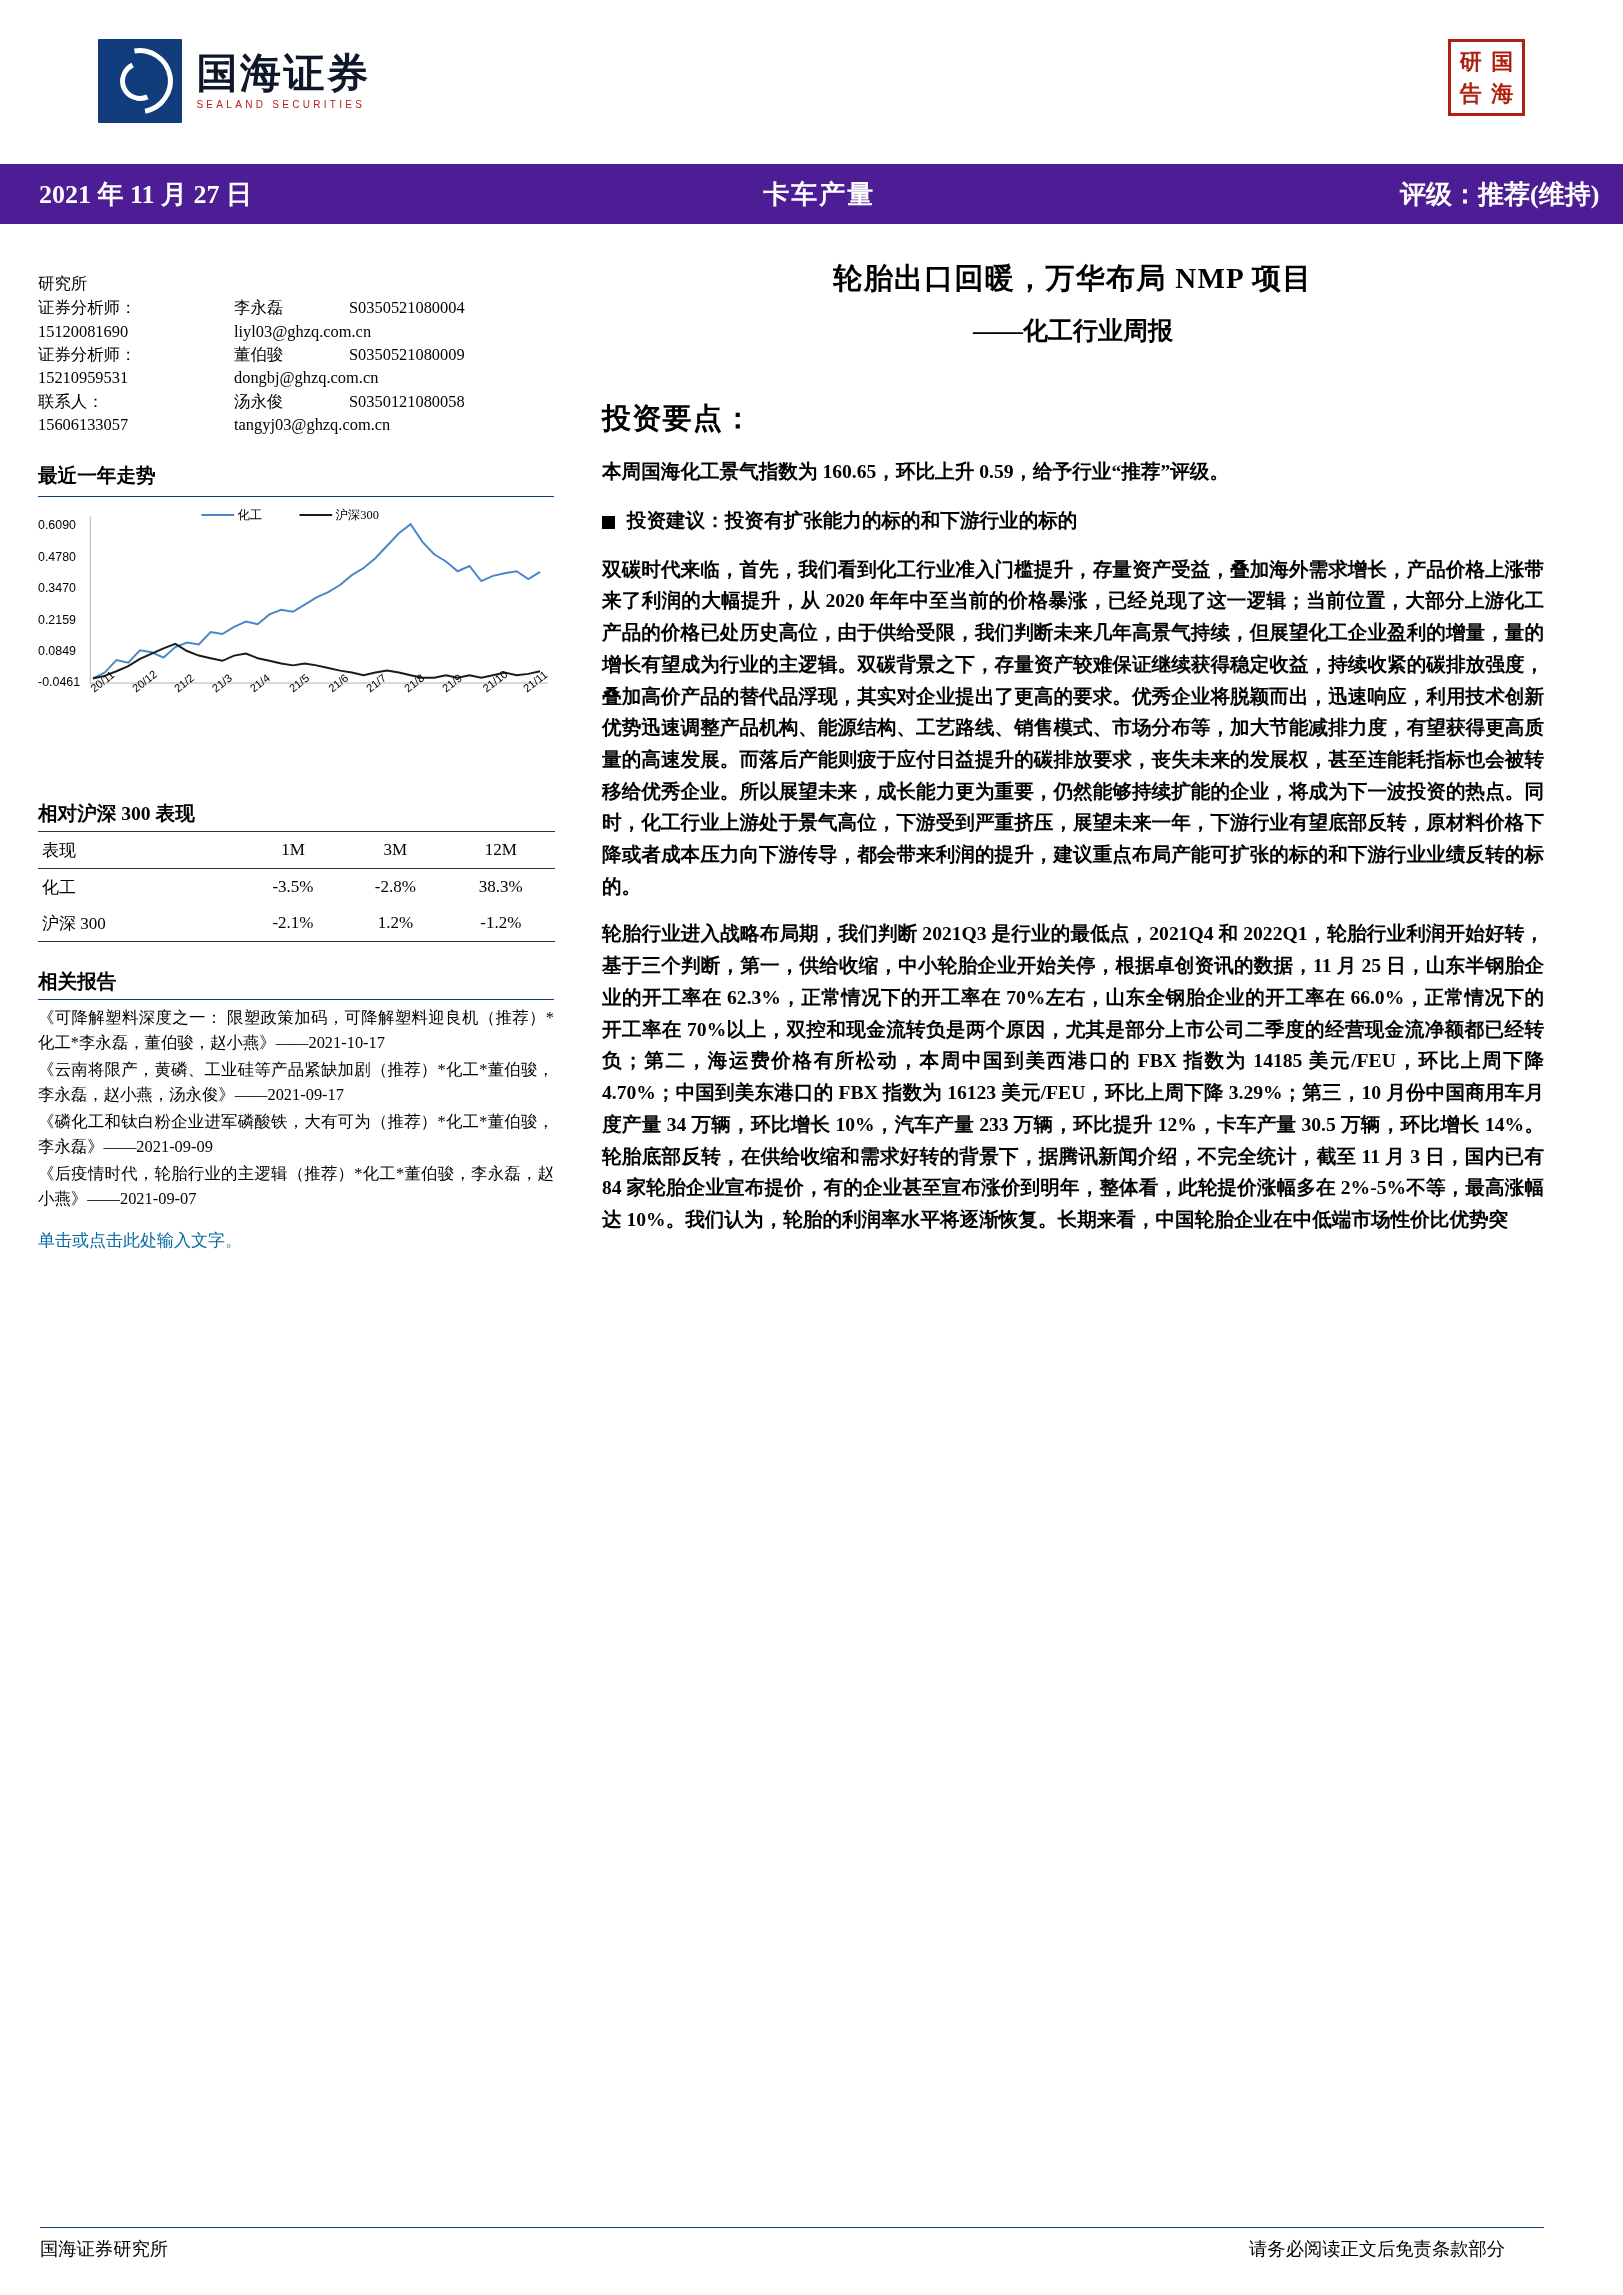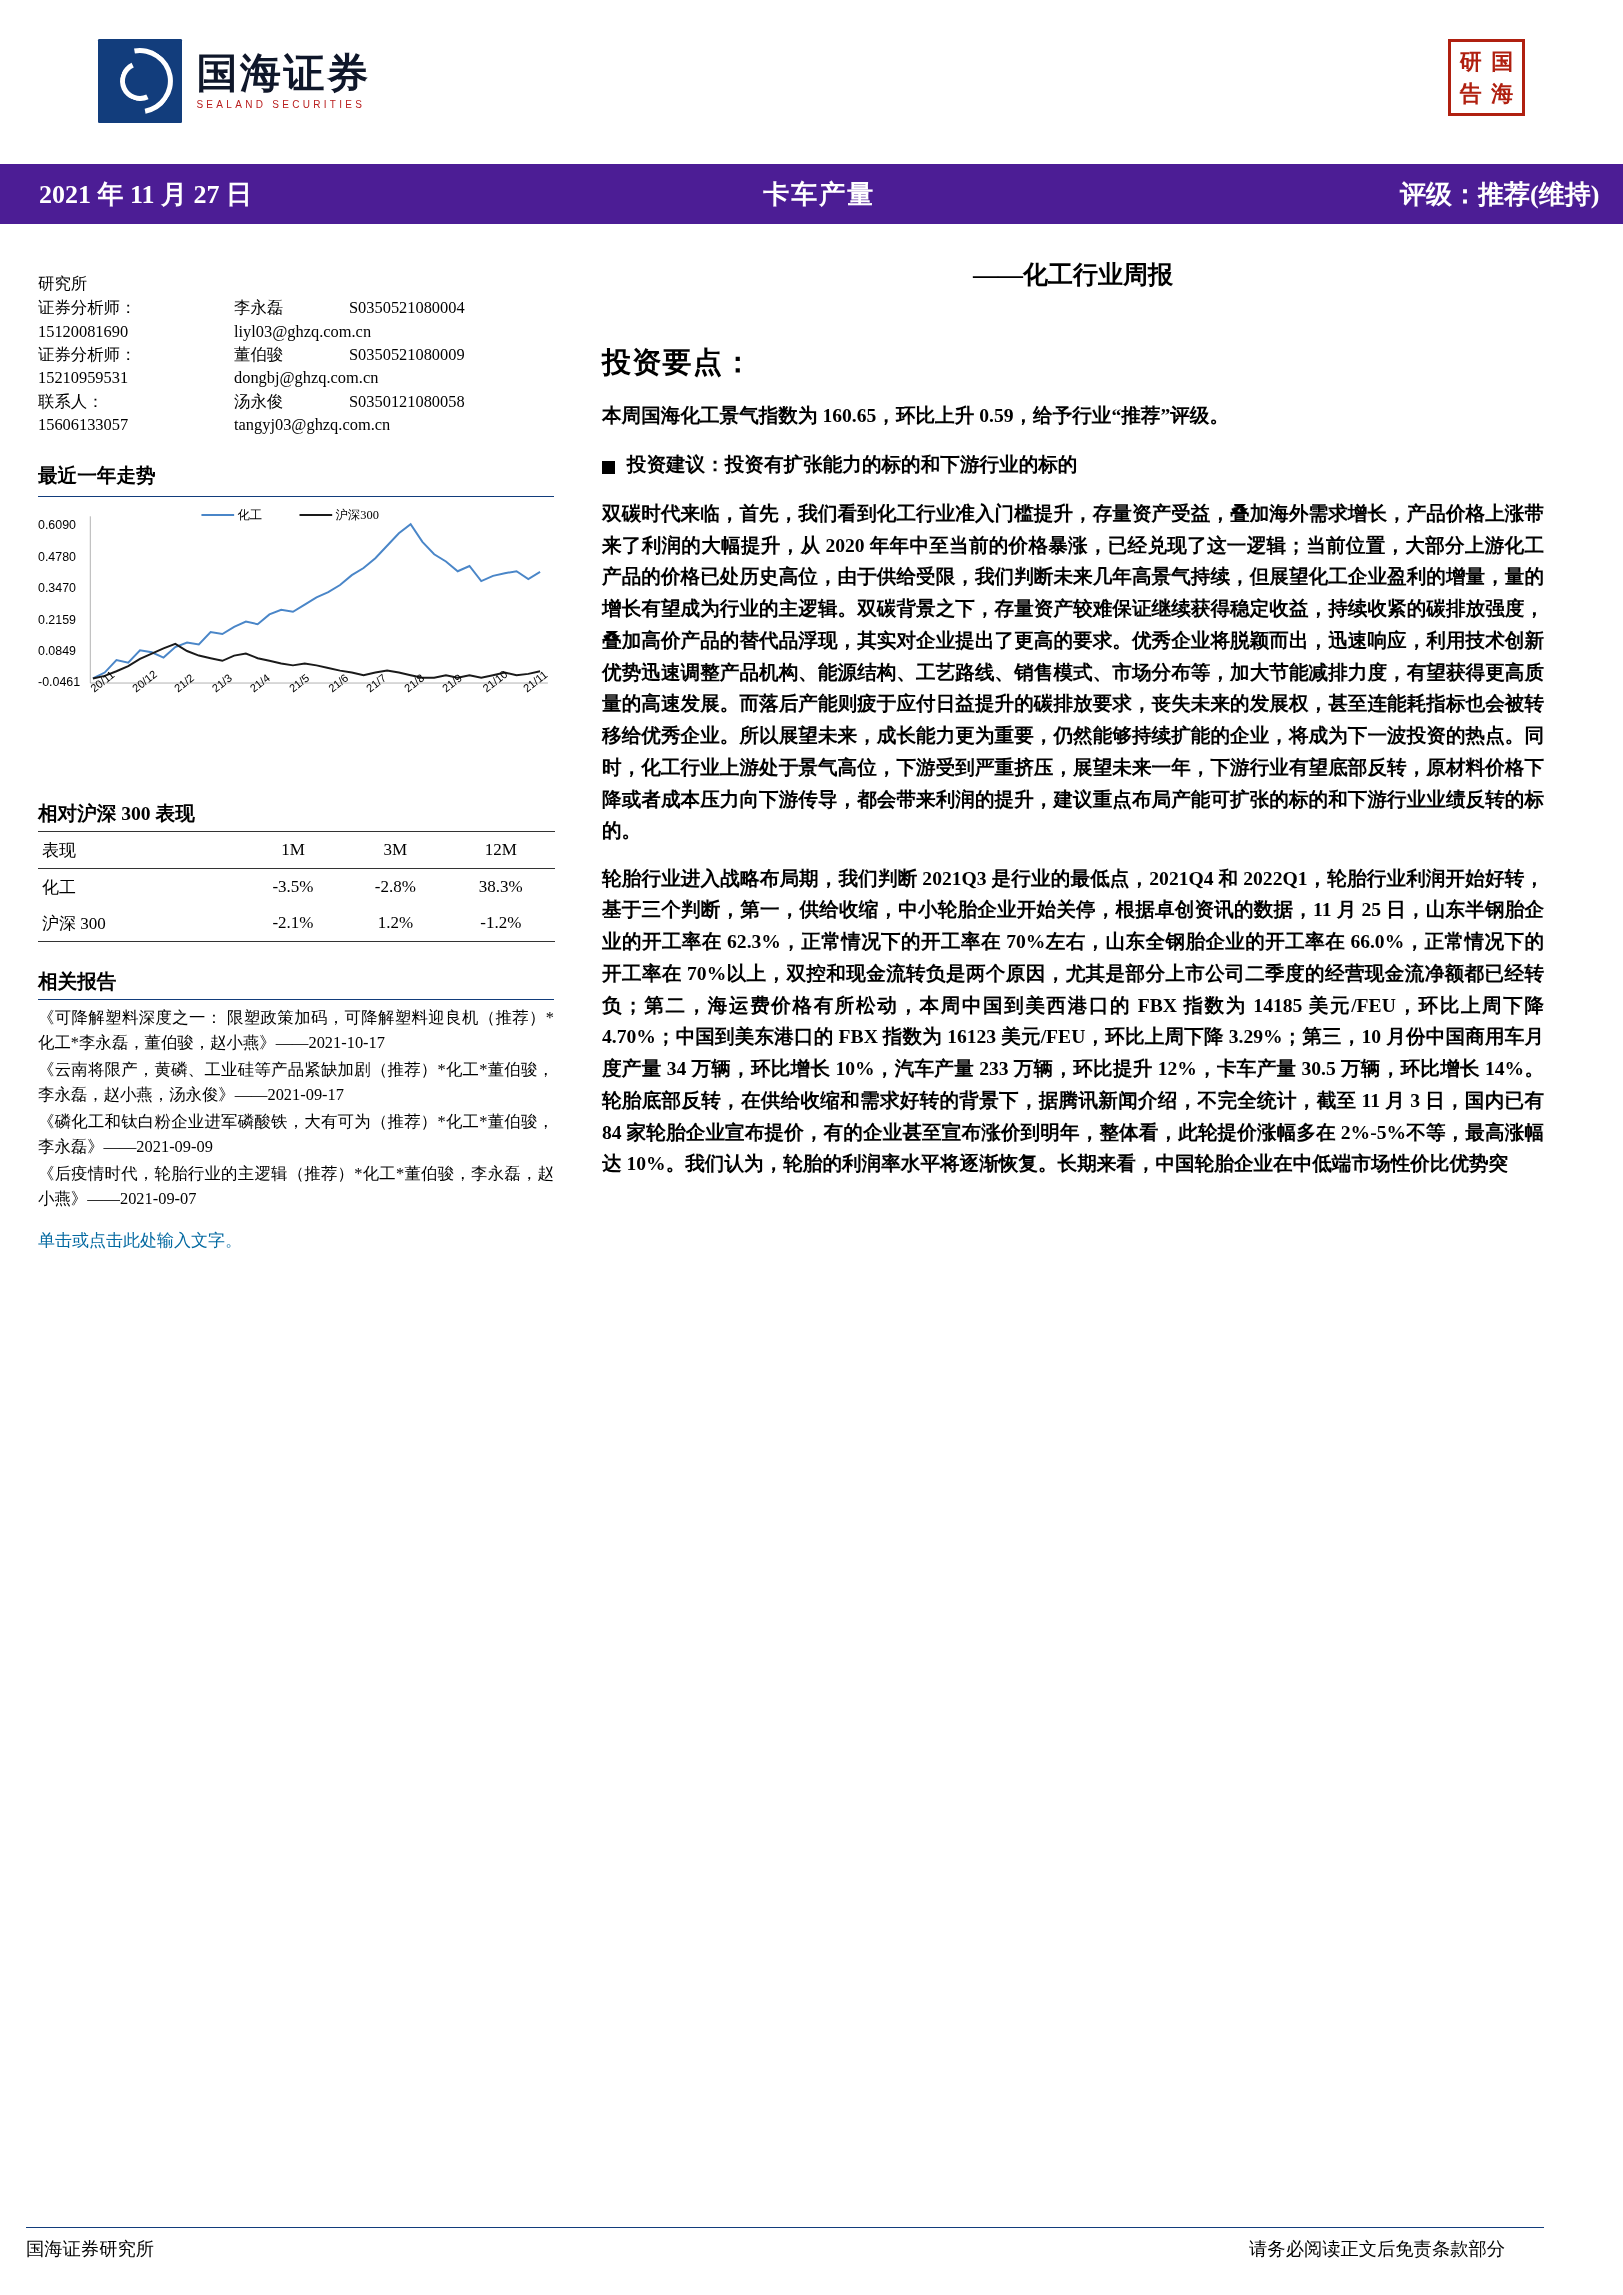--- a/index.html
+++ b/index.html
@@ -227,21 +227,21 @@
     margin: 19.6px 0 19.6px 0;
     align-items: flex-start;
   }
   .bullet-sq {
     width: 13px; height: 13px; background: #000; margin-top: 9.2px; flex: 0 0 auto;
   }
 
   
   .footer {
     position: absolute;
-    left: 26px;
+    left: 40px;
     right: 79px;
     bottom: 34px;
   }
   .footer hr {
     border: none;
     border-top: 1.3px solid #123d7c;
     margin: 0 0 7.9px 0;
   }
   .footer-row {
     display: flex;
@@ -391,20 +391,21 @@
       <div class="rel-list">
         <div class="rel-item">《可降解塑料深度之一： 限塑政策加码，可降解塑料迎良机（推荐）*化工*李永磊，董伯骏，赵小燕》——2021-10-17</div>
         <div class="rel-item">《云南将限产，黄磷、工业硅等产品紧缺加剧（推荐）*化工*董伯骏，李永磊，赵小燕，汤永俊》——2021-09-17</div>
         <div class="rel-item">《磷化工和钛白粉企业进军磷酸铁，大有可为（推荐）*化工*董伯骏，李永磊》——2021-09-09</div>
         <div class="rel-item">《后疫情时代，轮胎行业的主逻辑（推荐）*化工*董伯骏，李永磊，赵小燕》——2021-09-07</div>
       </div>
       <div class="placeholder-text">单击或点击此处输入文字。</div>
     </div>
 
     <div class="right-col">
+      <div class="doc-title">轮胎出口回暖，万华布局 NMP 项目</div>
       <div class="doc-subtitle">——化工行业周报</div>
 
       <div class="points-head">投资要点：</div>
 
       <p class="para">本周国海化工景气指数为 160.65，环比上升 0.59，给予行业“推荐”评级。</p>
 
       <div class="bullet-row">
         <span class="bullet-sq"></span>
         <span>投资建议：投资有扩张能力的标的和下游行业的标的</span>
       </div>

